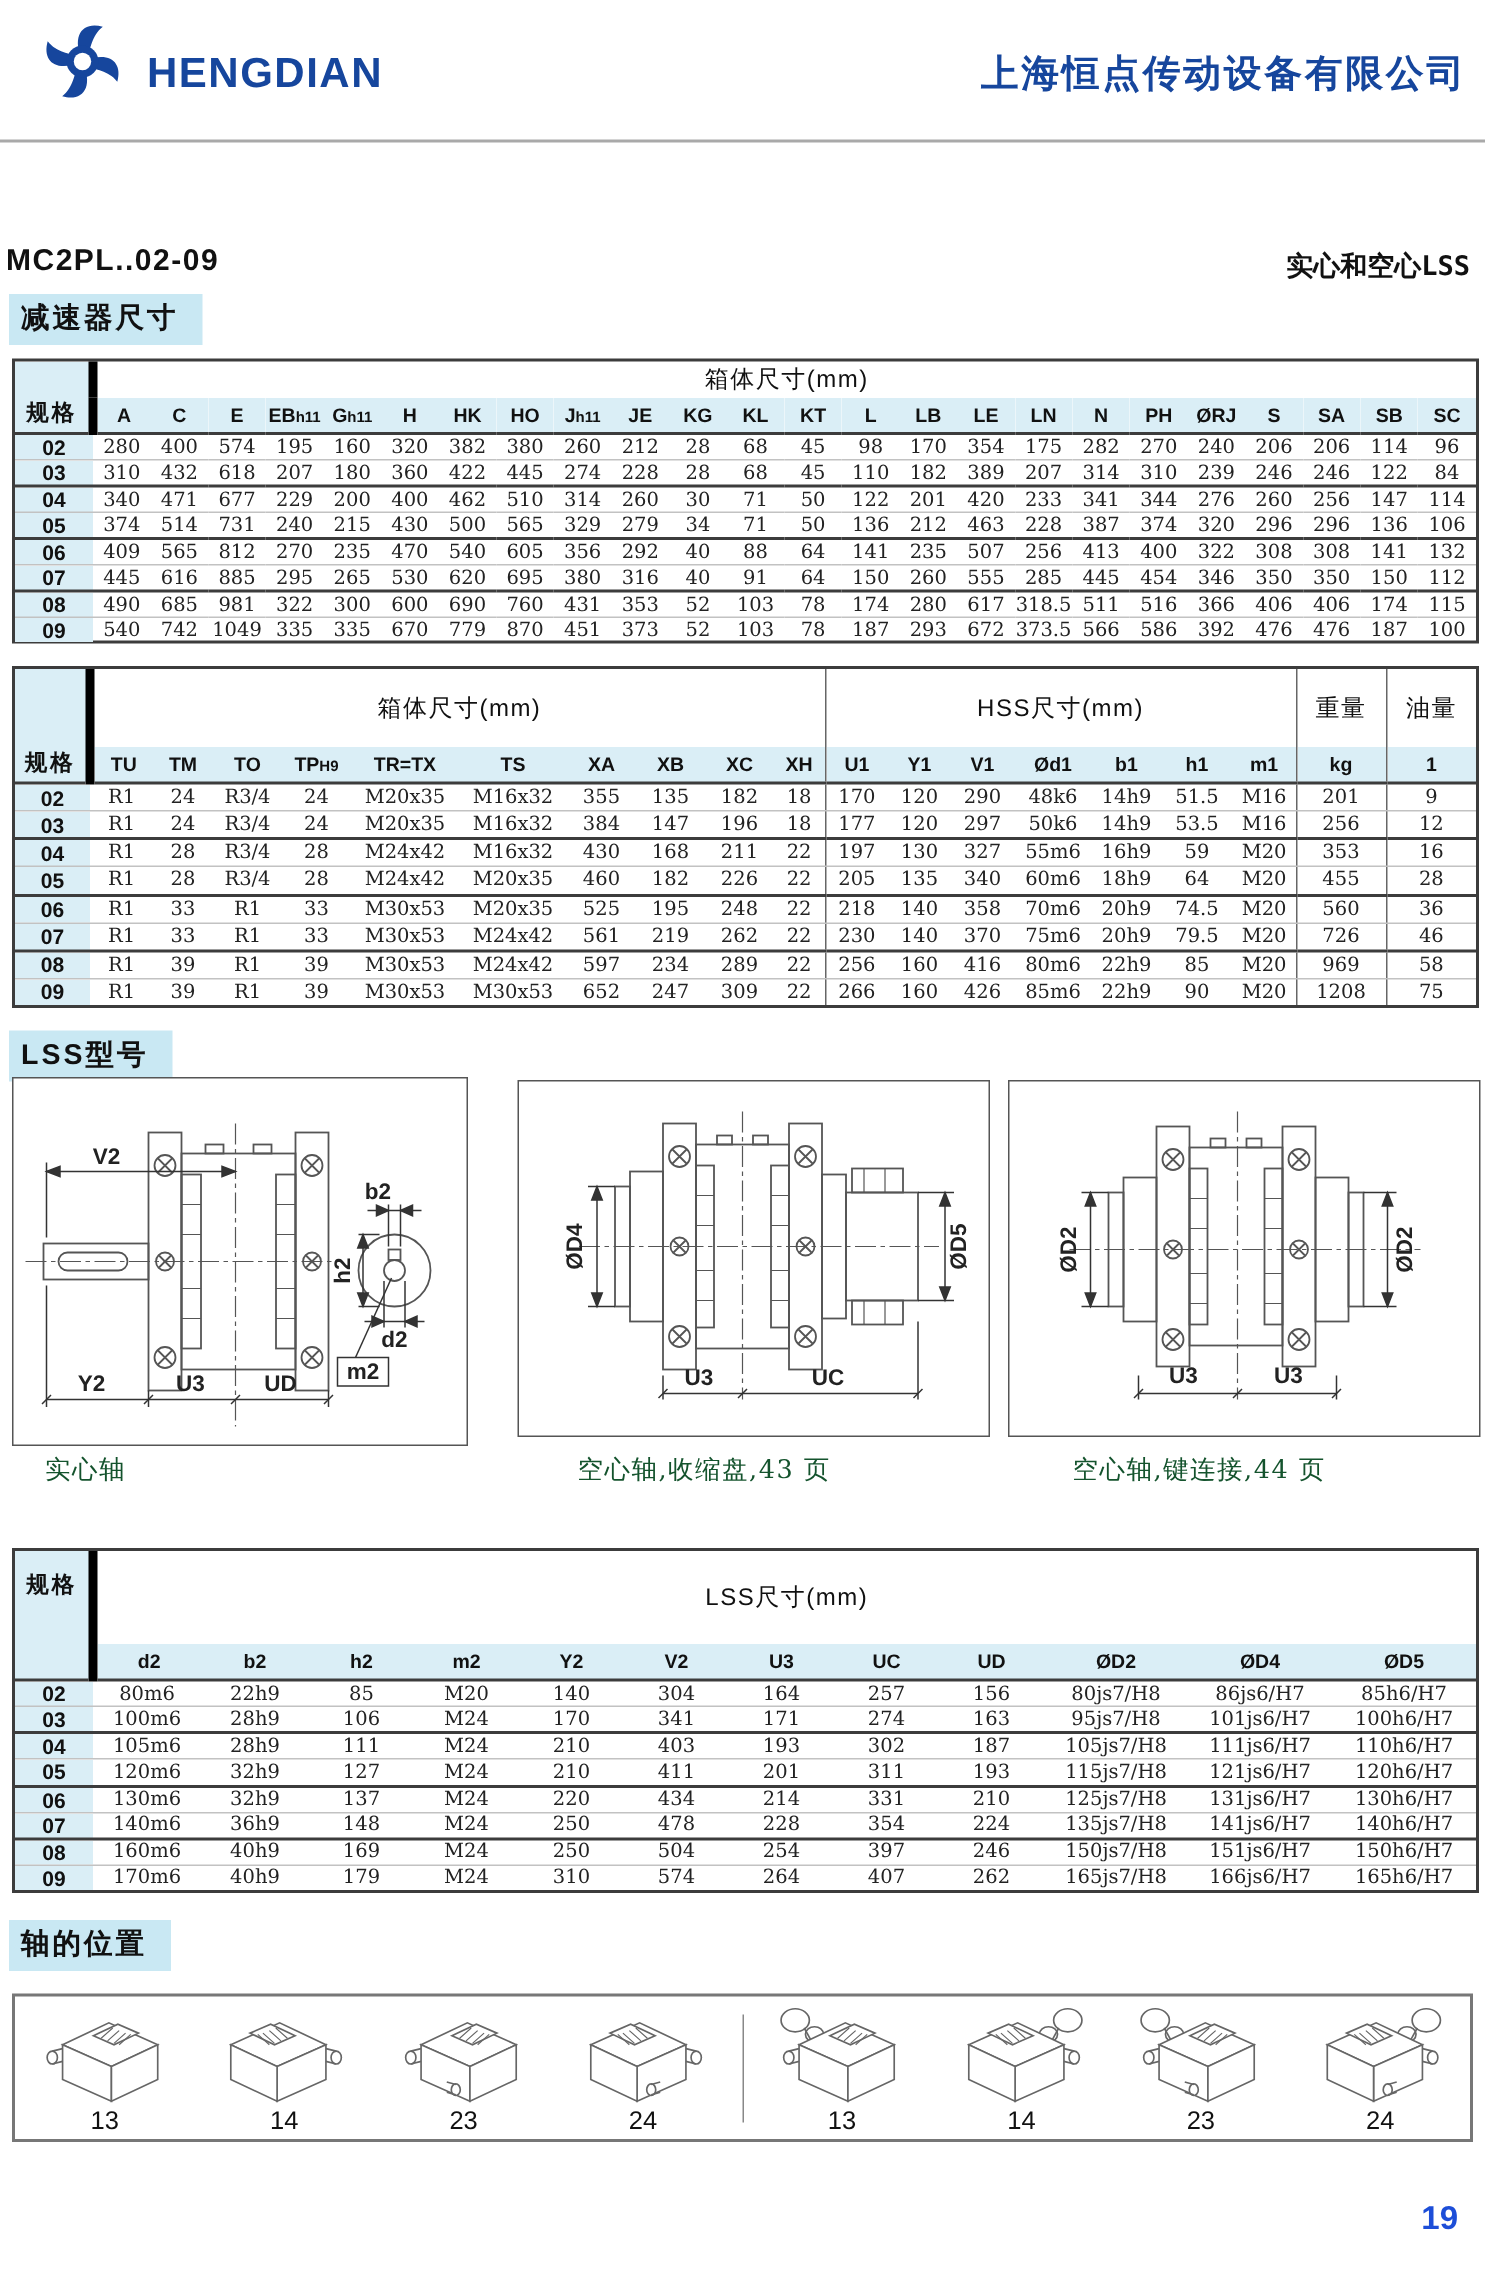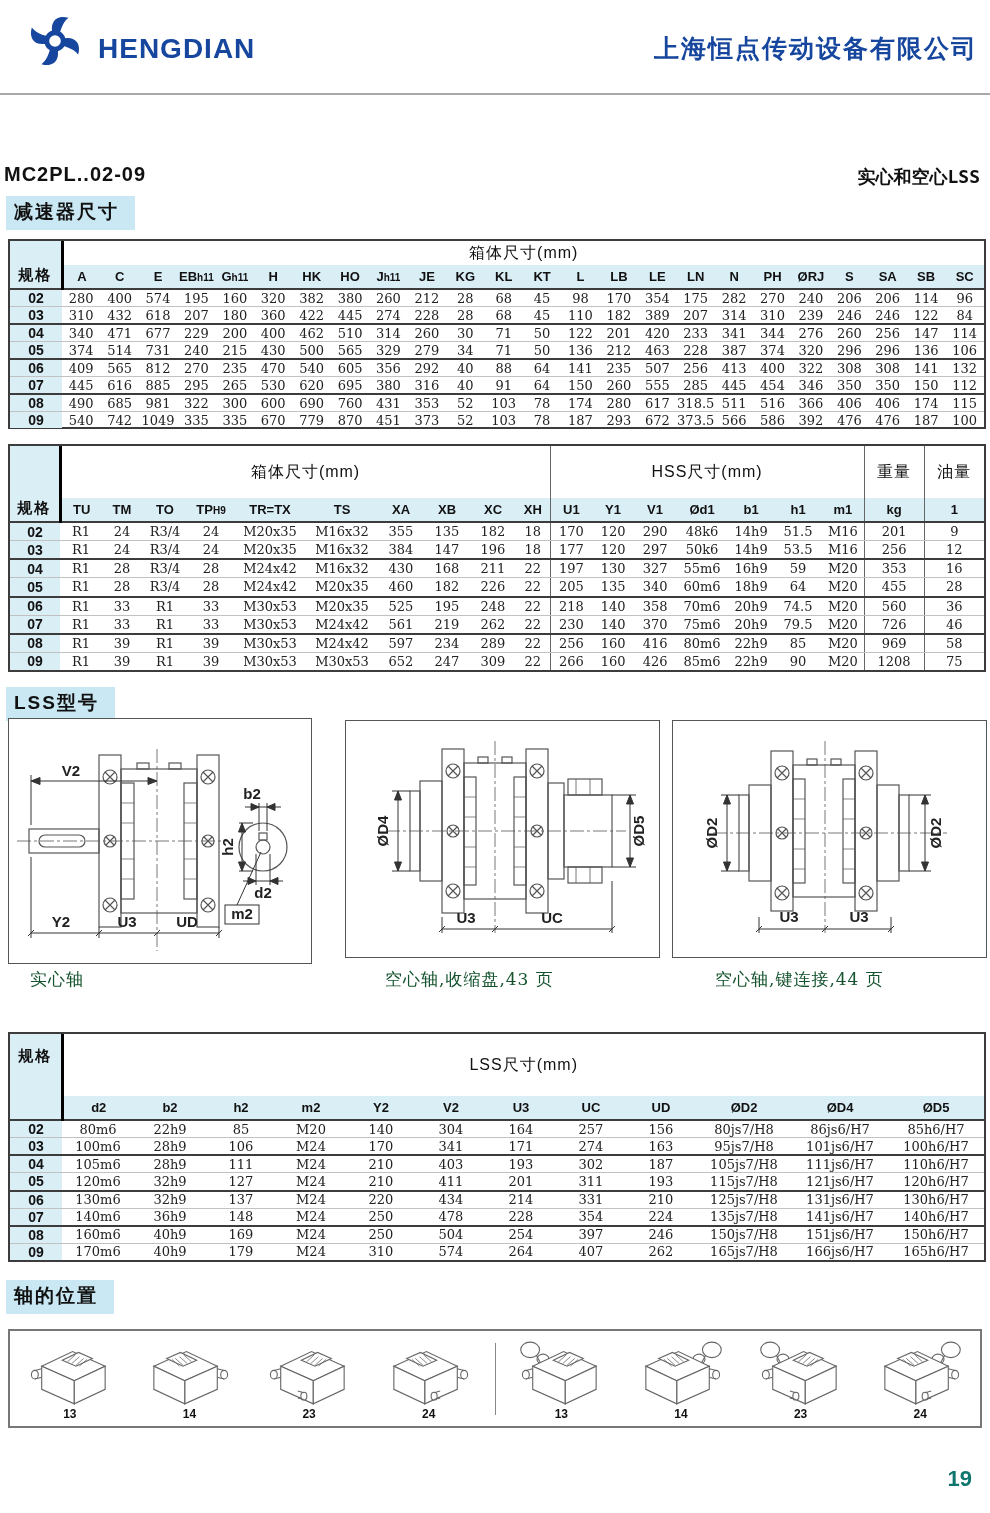--- a/index.html
+++ b/index.html
@@ -25,21 +25,21 @@
   .watermark{position:absolute;left:55px;top:292px;font-family:"DejaVu Serif",serif;
              font-size:57px;letter-spacing:6px;color:#000;opacity:0.07;white-space:nowrap;pointer-events:none;}
 
   
   .tblbox{position:absolute;border:2px solid #3c3c3c;background:#fff;}
   .tblbox table{border-collapse:collapse;table-layout:fixed;width:100%;height:100%;}
   .tblbox th,.tblbox td{padding:0;margin:0;text-align:center;vertical-align:middle;white-space:nowrap;overflow:hidden;}
   .tblbox th.g{background:#fff;font-size:16px;font-weight:normal;letter-spacing:1px;}
   .tblbox th.c{background:#daeef6;font-size:13px;font-weight:bold;height:23px;border-bottom:2px solid #3c3c3c;}
   .tblbox th.corner{background:#daeef6;font-size:15px;font-weight:bold;vertical-align:bottom;
-                    padding-bottom:3px;border-bottom:2px solid #3c3c3c;border-right:3px solid #000000;letter-spacing:2px;}
+                    padding-bottom:3px;border-bottom:2px solid #3c3c3c;border-right:6px solid #000000;letter-spacing:2px;}
   .tblbox td.s{background:#daeef6;font-size:14px;font-weight:bold;}
   .tblbox td.d{font-family:"DejaVu Serif",serif;font-size:13px;color:#222;}
   .tblbox tbody tr td{border-bottom:1px solid #c2c2c2;}
   .tblbox tbody tr.ge td{border-bottom:2px solid #3c3c3c;}
   .tblbox tbody tr:last-child td{border-bottom:none;}
   .vd{border-right:1px solid #666 !important;}
   .sub{font-size:10px;font-weight:bold;}
   #t1{left:8px;top:239px;width:974px;height:186px;}
   #t1 th.g{height:24px;}
   #t2{left:8px;top:444px;width:974px;height:224px;}
@@ -57,25 +57,25 @@
   .caption{position:absolute;top:968px;font-family:"DejaVu Serif",serif;font-size:17px;color:#14532d;letter-spacing:1px;}
   .cap1{left:30px;} .cap2{left:385px;} .cap3{left:715px;}
   .dimtext{font-family:"Liberation Sans",sans-serif;font-size:15px;font-weight:bold;fill:#222;}
 
   
   .posbox{position:absolute;left:8px;top:1329px;width:974px;height:99px;border:2px solid #777;
           display:flex;align-items:center;box-sizing:border-box;}
   .posgroup{flex:1;display:flex;justify-content:space-around;align-items:flex-end;}
   .positem{width:112px;text-align:center;}
   .positem svg{width:104px;height:72px;display:block;margin:0 auto;}
-  .positem .plabel{font-size:12px;font-weight:bold;margin-top:-2px;}
+  .positem .plabel{font-size:17px;font-weight:normal;margin-top:-2px;}
   .vsep{width:0;border-left:1.5px solid #888;height:72px;margin:0 6px;}
   .flip{transform:scaleX(-1);}
 
-  .pagenum{position:absolute;right:18px;top:1466px;font-size:22px;font-weight:bold;color:#0f766e;}
+  .pagenum{position:absolute;right:18px;top:1466px;font-size:22px;font-weight:bold;color:#1d4ed8;}
 </style>
 </head>
 <body>
 
 <div class="page">
 
   <div class="logo-wrap">
     <svg width="58" height="58" viewBox="0 0 60 60">
       <g fill="#16469d">
         <path d="M30,30 C22,12 30,2 44,6 C36,12 36,22 33,26 Z"></path>

